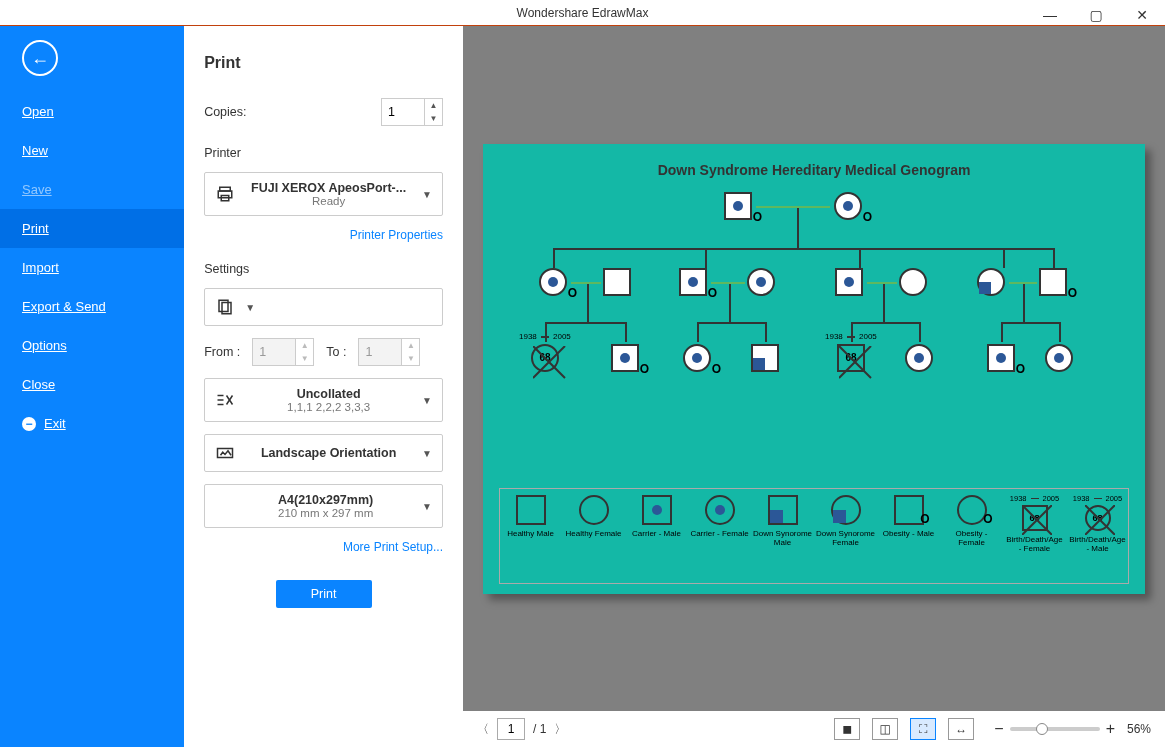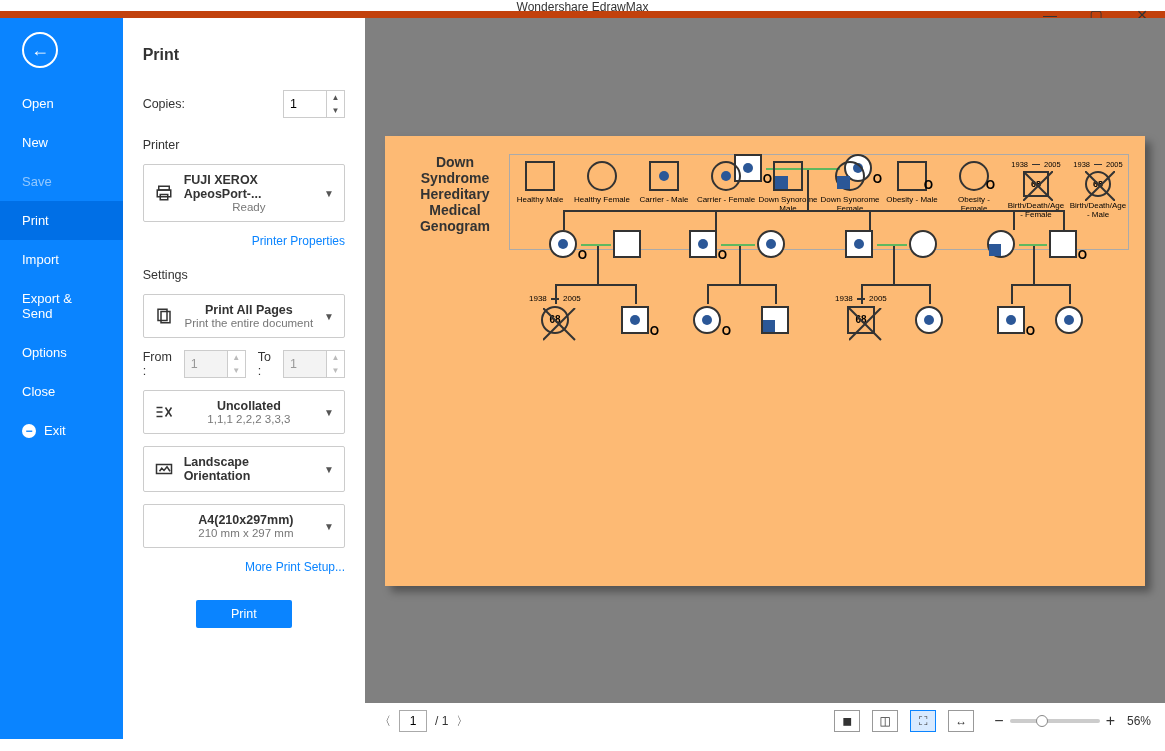--- a/index.html
+++ b/index.html
@@ -1,23 +1,23 @@
 <!DOCTYPE html>
 <html><head>
 <meta charset="utf-8">
 <style>
 * { box-sizing: border-box; margin: 0; padding: 0; font-family: "Segoe UI", Tahoma, sans-serif; }
 html, body { width: 1165px; height: 751px; overflow: hidden; background: #fff; }
-.titlebar { height: 18px; display: flex; justify-content: center; position: relative; font-size: 12px; color: #333; border-bottom: 7px solid #c2410c; }
+.titlebar { height: 26px; display: flex; align-items: center; justify-content: center; position: relative; font-size: 12px; color: #333; border-bottom: 1px solid #c2410c; }
 .titlebar .win-controls { position: absolute; right: 0; top: 0; display: flex; }
 .win-btn { width: 46px; height: 30px; display: flex; align-items: center; justify-content: center; font-size: 14px; color: #333; }
 .main { display: flex; height: calc(751px - 30px); }
 .sidebar { width: 185px; background: #0a84ff; color: #fff; padding-top: 14px; }
 .back-btn { width: 36px; height: 36px; margin-left: 22px; margin-bottom: 16px; border: 2px solid #fff; border-radius: 50%; display: flex; align-items: center; justify-content: center; font-size: 18px; cursor: pointer; }
-.side-item { padding: 12px 22px; font-size: 13px; cursor: pointer; color: #fff; display:flex; align-items:center; gap:8px;}
+.side-item { padding: 12px 22px; font-size: 13px; cursor: pointer; color: #fff; display:flex; align-items:center; gap:8px;text-decoration:underline;}
 .side-item.dim { color: rgba(255,255,255,0.55); }
 .side-item.active { background: #006fe6; }
 .content { width: 280px; padding: 28px 20px 12px 20px; display: flex; flex-direction: column; gap: 12px; font-size: 13px; color: #333; }
 .content h2 { font-size: 16px; font-weight: 700; margin-bottom: 14px; }
 .row { display: flex; align-items: center; justify-content: space-between; }
 .label { font-size: 12.5px; color: #333; }
 .spin { display: flex; width: 62px; height: 28px; border: 1px solid #ccc; }
 .spin input { width: 42px; border: none; padding: 0 6px; font-size: 12.5px; outline:none;}
 .spin .arrows { width: 18px; display: flex; flex-direction: column; border-left: 1px solid #ccc; }
 .spin .arrows span { flex:1; font-size:8px; display:flex; align-items:center; justify-content:center; color:#555; cursor:pointer;}
@@ -28,21 +28,21 @@
 .card .title { font-size: 12.5px; font-weight: 700; color:#333;}
 .card .sub { font-size: 11.5px; color: #777; }
 .card .chev { font-size: 10px; color:#555; }
 .link-right { text-align: right; color: #0a84ff; font-size: 12px; cursor: pointer; }
 .range-row { display:flex; align-items:center; gap:12px; }
 .range-row .spin.dis input { background:#f3f3f3; color:#999;}
 .range-row .spin.dis .arrows span{ color:#bbb;}
 .print-btn { align-self:center; margin-top:14px; width:96px; height:28px; background:#0a84ff; color:#fff; border:none; font-size:12.5px; cursor:pointer; border-radius:2px;}
 .preview-area { flex:1; background:#808080; position:relative; display:flex; flex-direction:column;}
 .canvas-wrap { flex:1; display:flex; align-items:center; justify-content:center; padding:30px 20px; overflow:hidden;}
-.page { background:#fdba74; width: 760px; height: 450px; box-shadow: 6px 6px 8px rgba(0,0,0,0.35); padding: 18px 16px 10px 16px; display:flex; flex-direction:row; position:relative;}
+.page { background:#14b8a6; width: 662px; height: 450px; box-shadow: 6px 6px 8px rgba(0,0,0,0.35); padding: 18px 16px 10px 16px; display:flex; flex-direction:column; position:relative;}
 .page h3 { text-align:center; font-size:14px; font-weight:600; color:#333; margin-bottom:14px;}
 .tree { flex:1; position:relative; }
 .legend { height: 96px; border:1px solid #aaa; display:flex; justify-content:space-around; align-items:flex-start; padding-top:6px; gap:2px;}
 .legend .item { display:flex; flex-direction:column; align-items:center; width:60px; font-size:8px; text-align:center; line-height:1.15; }
 .legend .sym { width:30px; height:30px; margin-bottom:4px; position:relative;}
 .legend .dates { font-size:7.5px; display:flex; gap:4px; margin-bottom:2px; align-items:center;}
 .sq { border:2px solid #333; }
 .circ { border:2px solid #333; border-radius:50%; }
 .dot::after{content:""; position:absolute; width:10px; height:10px; background:#2B5797; border-radius:50%; top:50%; left:50%; transform:translate(-50%,-50%);}
 .qfill::before{content:""; position:absolute; left:0; bottom:0; width:50%; height:50%; background:#2B5797;}
@@ -151,24 +151,20 @@
 
     <div class="section-head">Settings</div>
 
     <div class="card">
       <div class="ico">
         <svg width="18" height="18" viewBox="0 0 24 24" fill="none" stroke="#333" stroke-width="2">
             <rect x="4" y="3" width="12" height="15"></rect>
             <rect x="8" y="6" width="12" height="15"></rect>
           </svg>
       </div>
-      <div class="texts">
-        <span class="title">Print All Pages</span>
-        <span class="sub">Print the entire document</span>
-      </div>
       <span class="chev">▼</span>
     </div>
 
     <div class="range-row">
       <span class="label">From :</span>
       <div class="spin dis">
         <input disabled="" value="1" style="">
         <div class="arrows">
             <span>▲</span>
             <span>▼</span>

